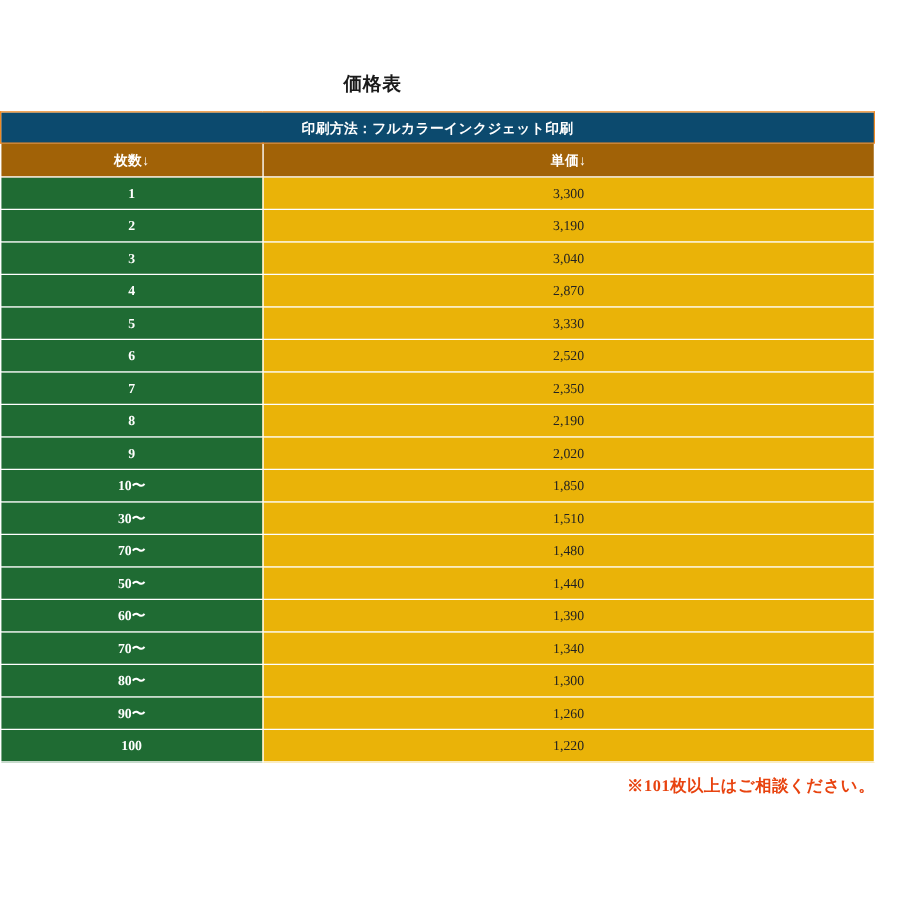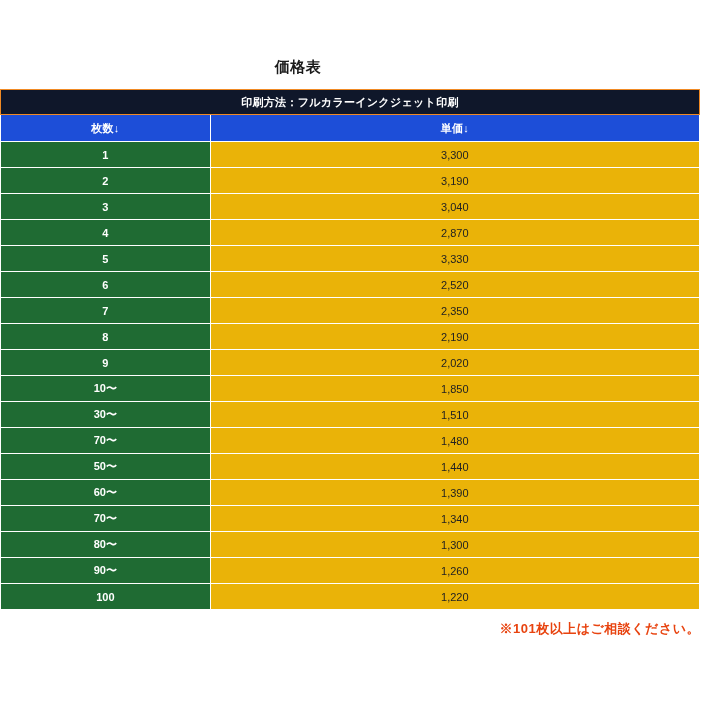--- a/index.html
+++ b/index.html
@@ -12,20 +12,21 @@
     background: #ffffff;
     font-family: "Liberation Sans", sans-serif;
     color: #111111;
     overflow: hidden;
   }
   .page {
     position: relative;
     width: 596px;
     height: 720px;
     box-sizing: border-box;
+    font-family: Liberation Serif, serif;
   }
   .title {
     text-align: center;
     font-size: 15px;
     font-weight: bold;
     color: #1a1a1a;
     margin: 0;
     padding: 58px 0 12px 0;
     letter-spacing: 0.5px;
   }
@@ -33,31 +34,31 @@
     width: 700px;
     margin: 0 auto;
     border-collapse: collapse;
     table-layout: fixed;
   }
   .price-table td, .price-table th {
     border: 1px solid #ffffff;
     padding: 0;
   }
   .method-row td {
-    background: #0f172a;
+    background: #0c4a6e;
     color: #ffffff;
     text-align: center;
     font-size: 11px;
     font-weight: bold;
     height: 24px;
     border: 1px solid #f08a24;
     letter-spacing: 0.3px;
   }
   .head-row th {
-    background: #1d4ed8;
+    background: #a16207;
     color: #ffffff;
     font-size: 11px;
     font-weight: bold;
     height: 26px;
     text-align: center;
     letter-spacing: 0.3px;
   }
   .col-qty {
     width: 30%;
   }

